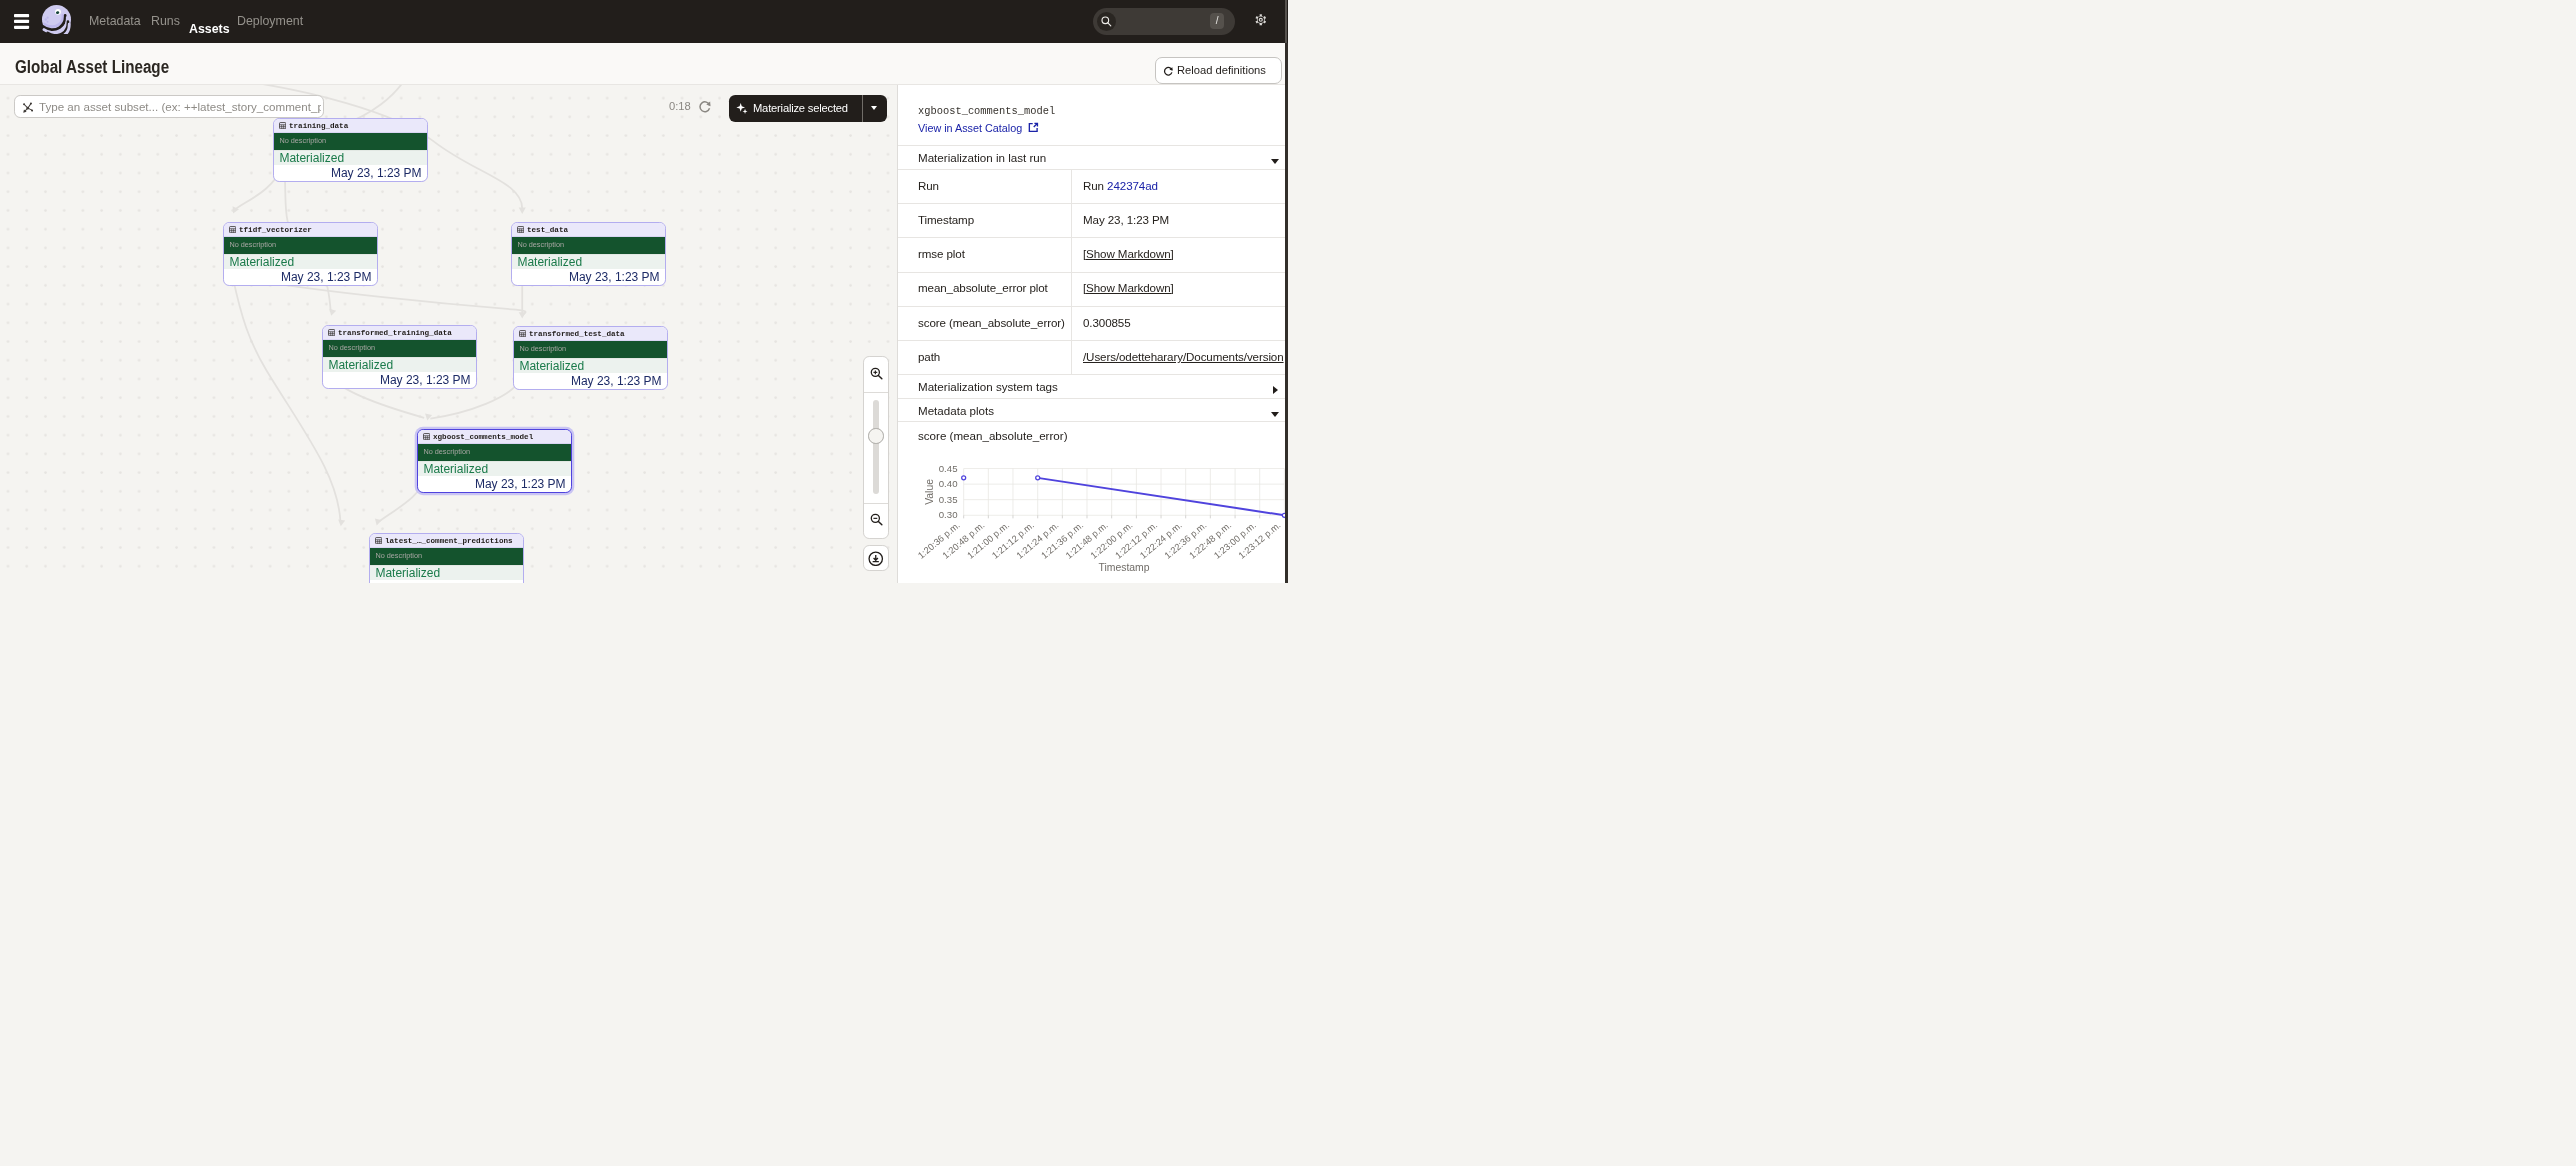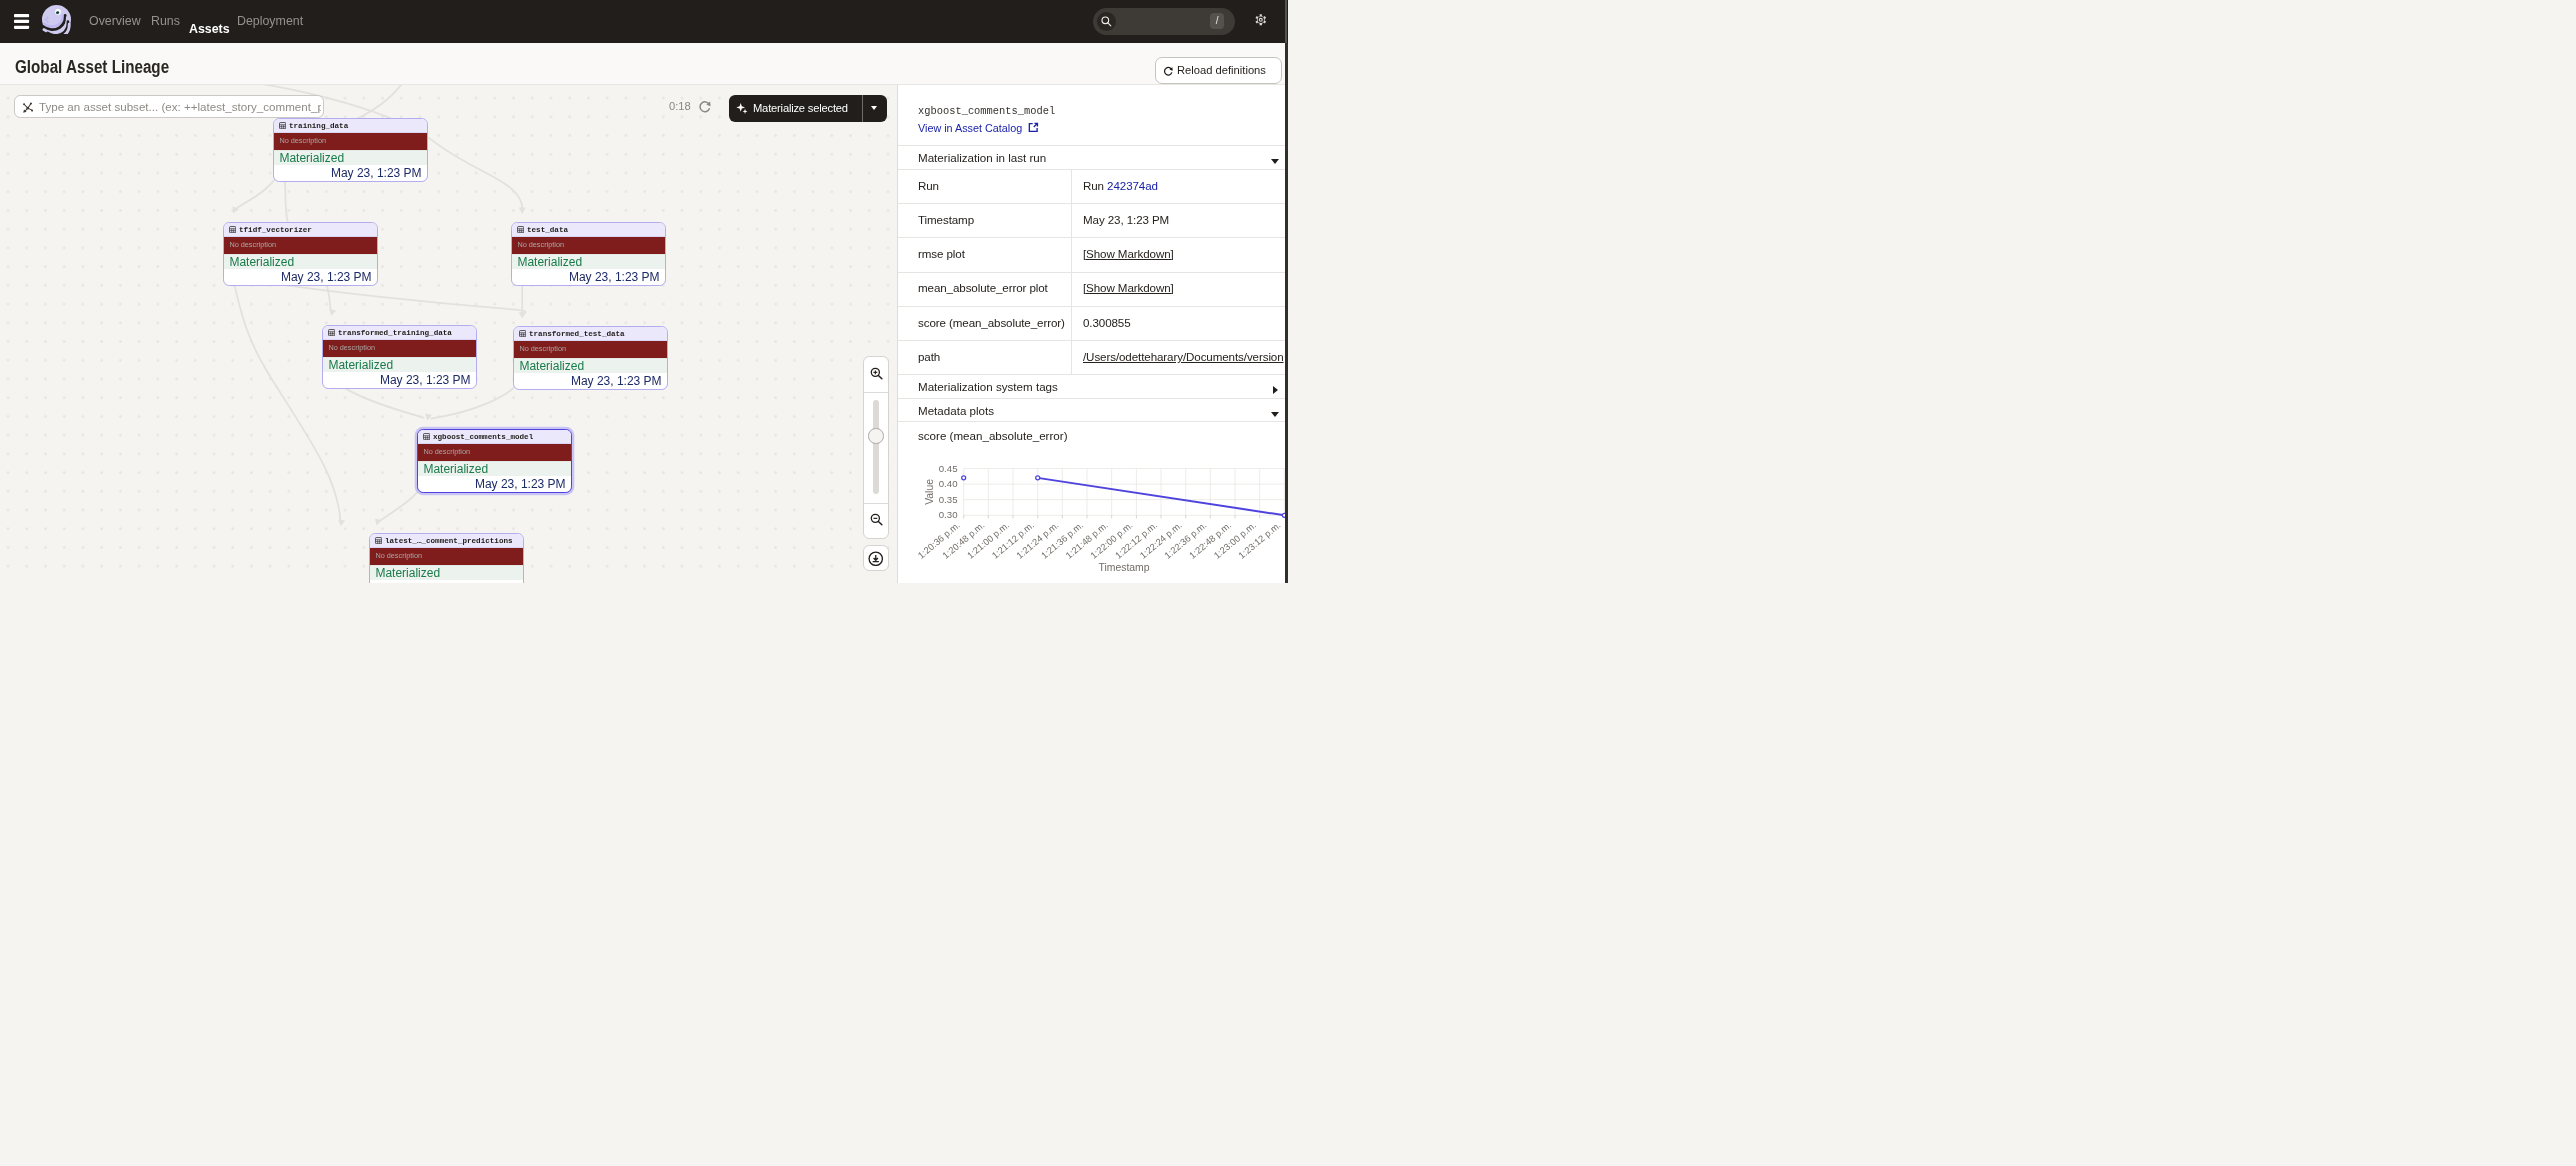--- a/index.html
+++ b/index.html
@@ -28,21 +28,21 @@
 #subsetinput { position:absolute; left:14px; top:10.4px; width:310px; height:23px; background:#FFFFFF; border:0.8px solid #CBC9C6; border-radius:6.2px; }
 #subsetinput .ph { position:absolute; left:24px; top:0; line-height:21.6px; font-size:11.6px; color:#8E8B86; white-space:nowrap; overflow:hidden; width:282px; }
 #matbtn { position:absolute; left:729px; top:9.7px; width:158px; height:27px; background:#221E1B; border-radius:6.2px; color:#FFF; }
 #matbtn .t { position:absolute; left:24px; top:0; line-height:27px; font-size:11.2px; letter-spacing:-0.2px; color:#FFFFFF; white-space:nowrap; }
 #matbtn .div { position:absolute; left:133px; top:0px; width:0.8px; height:27px; background:#716D68; }
 #matbtn .caret { position:absolute; left:142px; top:11.6px; width:0; height:0; border-left:3.7px solid transparent; border-right:3.7px solid transparent; border-top:4.2px solid #FFFFFF; }
 
 
 .node { position:absolute; width:155px; background:#FFFFFF; border:1.2px solid #B3ADEF; border-radius:6.2px; overflow:hidden; }
 .node .title { height:14.3px; background:#EAE8FA; border-bottom:0.8px solid #D9D5F3; font-family:"Liberation Mono", monospace; font-size:7.6px; font-weight:bold; color:#211D1A; line-height:14.3px; padding-left:5px; white-space:nowrap; }
-.node .desc { height:16.6px; background:#7f1d1d; font-size:7.3px; color:#A9A7A4; line-height:16px; padding-left:5.4px; }
+.node .desc { height:16.6px; background:#14532d; font-size:7.3px; color:#A9A7A4; line-height:16px; padding-left:5.4px; }
 .node .foot { height:15.5px; background:#ECF2EE; border-top:0.8px solid #E2E8E3; font-size:12px; line-height:15px; padding:0 5.4px; }
 .node .foot .m { color:#1A7A4A; float:left; }
 .node .foot .d { color:#1D2B66; float:right; }
 .node.sel { border:1.5px solid #4F43DD; box-shadow:0 0 0 2.3px #C9C4F3; }
 .tableicon { display:inline-block; vertical-align:-1.2px; margin-right:2.7px; }
 
 
 #zoomctl { position:absolute; left:863px; top:271px; width:25.5px; height:183px; background:#FFFFFF; border:0.8px solid #D5D3D0; border-radius:6.2px; }
 #zoomctl .zdiv1 { position:absolute; left:0; top:35px; width:24px; height:0.8px; background:#DDDBD8; }
 #zoomctl .zdiv2 { position:absolute; left:0; top:146px; width:24px; height:0.8px; background:#DDDBD8; }
@@ -76,21 +76,21 @@
     <path d="M1,26.5 C7,31.5 16,31.8 21.8,28 C27,24.5 29.2,19.5 28.8,13" stroke="#221E1B" stroke-width="3.4" fill="none" stroke-linecap="round"></path>
     <path d="M2.5,30.5 C9,35.3 18,35.5 24,31.5 C29.5,27.8 31.8,22.5 31.4,15.5" stroke="#CFCBF0" stroke-width="3.6" fill="none" stroke-linecap="round"></path>
     <path d="M7,34.5 C13,38.3 20.5,38.3 25.5,35.2 C30.5,32 32.4,27.5 32.2,20.5" stroke="#221E1B" stroke-width="3.2" fill="none" stroke-linecap="round"></path>
     <path d="M11.5,38 C17,40.8 23,40.5 27.5,37.5 C32,34.5 34,30 33.8,23.8" stroke="#CFCBF0" stroke-width="3.6" fill="none" stroke-linecap="round"></path>
     <circle cx="19.9" cy="8.5" r="3.6" fill="#FFFFFF"></circle>
     <ellipse cx="19.4" cy="9.4" rx="2.1" ry="1.7" transform="rotate(-14 19.4 9.4)" fill="#16453B"></ellipse>
     <circle cx="7" cy="15.7" r="1.35" fill="#BDB7EB"></circle>
     <circle cx="4.7" cy="18.1" r="1.5" fill="#BDB7EB"></circle>
     <circle cx="6.9" cy="20.9" r="1.25" fill="#BDB7EB"></circle>
   </svg>
-  <span class="navlink" style="left:89px">Overview</span>
+  <span class="navlink" style="left:89px">Metadata</span>
   <span class="navlink" style="left:151px">Runs</span>
   <span class="navlink active" style="left:189px">Assets</span>
   <span class="navlink" style="left:237px">Deployment</span>
   <div id="search">
     <div class="circ">
       <svg width="10.8" height="10.8" style="position:absolute;left:4.2px;top:4.2px" viewBox="0 0 15 15">
         <circle cx="6" cy="6" r="4.6" fill="none" stroke="#F0EEEB" stroke-width="1.6"></circle>
         <line x1="9.5" y1="9.5" x2="13.6" y2="13.6" stroke="#F0EEEB" stroke-width="1.6" stroke-linecap="round"></line>
       </svg>
     </div>

